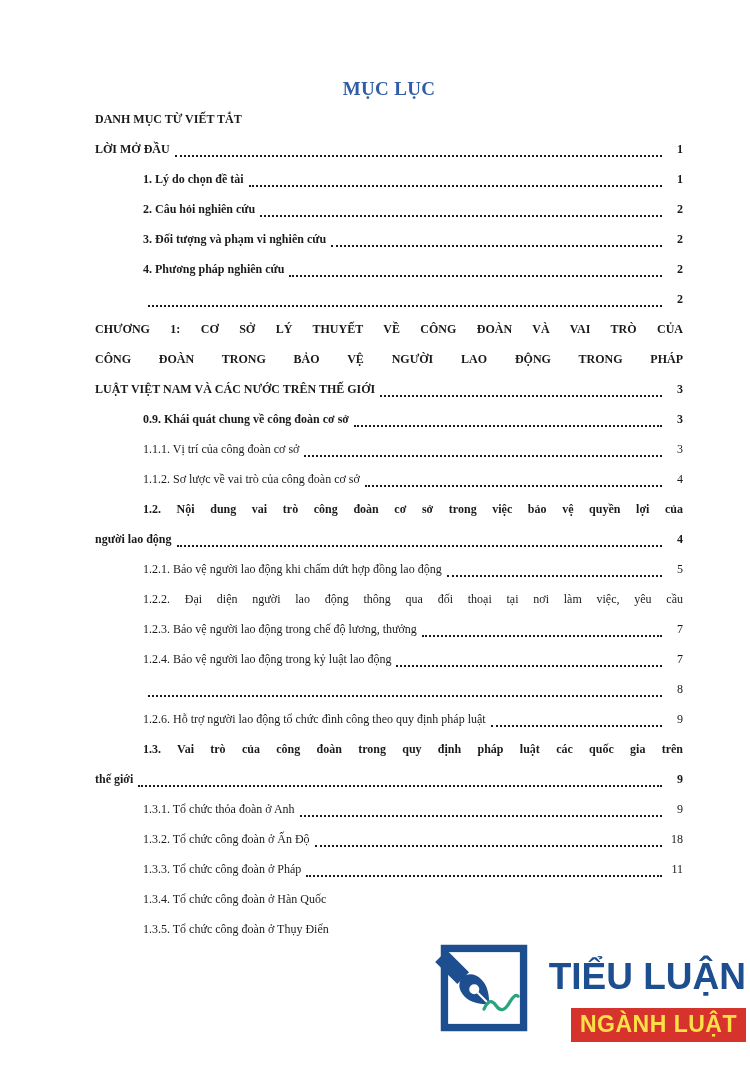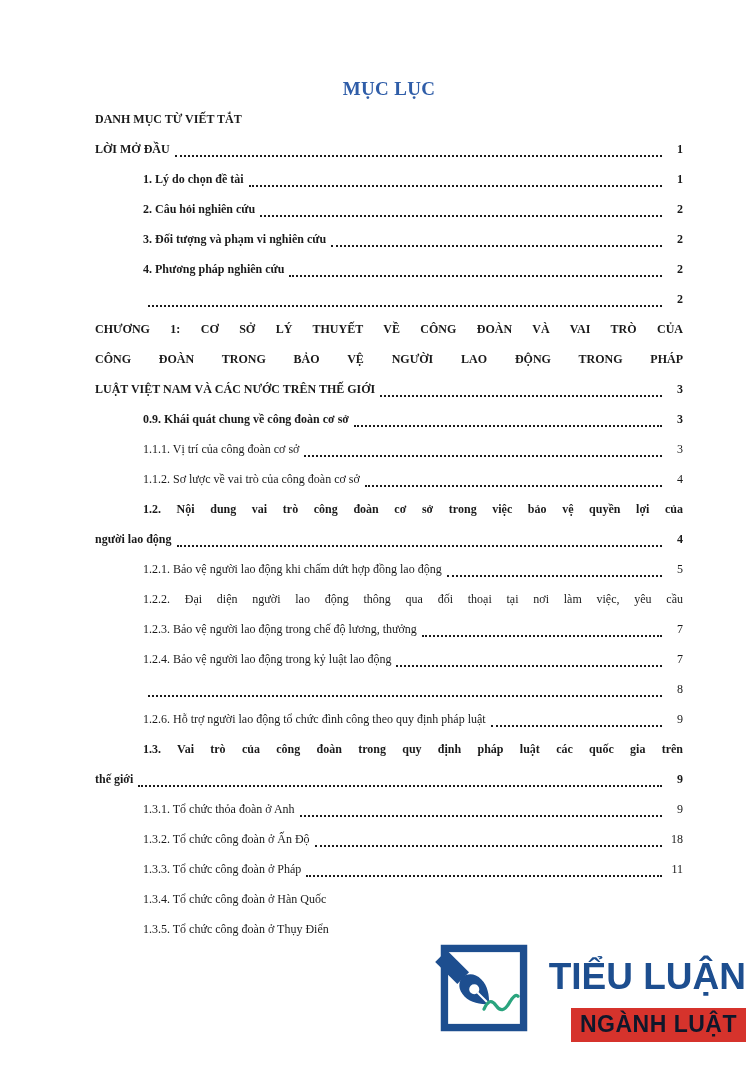--- a/index.html
+++ b/index.html
@@ -41,21 +41,21 @@
   .pen{width:92px;height:92px;flex:0 0 auto;margin-left:6px;overflow:visible;}
   .logo-text{
     display:flex;flex-direction:column;align-items:flex-end;
     margin-left:10px;flex:1 1 auto;padding-right:4px;
   }
   .logo-line1{
     font-size:37px;font-weight:bold;color:var(--logo-blue);
     line-height:36px;white-space:nowrap;margin-top:24px;
   }
   .logo-line2{
-    margin-top:13px;background:var(--logo-red);color:#0f172a;
+    margin-top:13px;background:var(--logo-red);color:#fde047;
     font-size:23px;font-weight:bold;line-height:1;
     padding:5px 9px 6px;white-space:nowrap;letter-spacing:.5px;
   }
 </style>
 </head>
 <body>
 
 <div class="page">
   <div class="content">
     <div class="title">MỤC LỤC</div>

